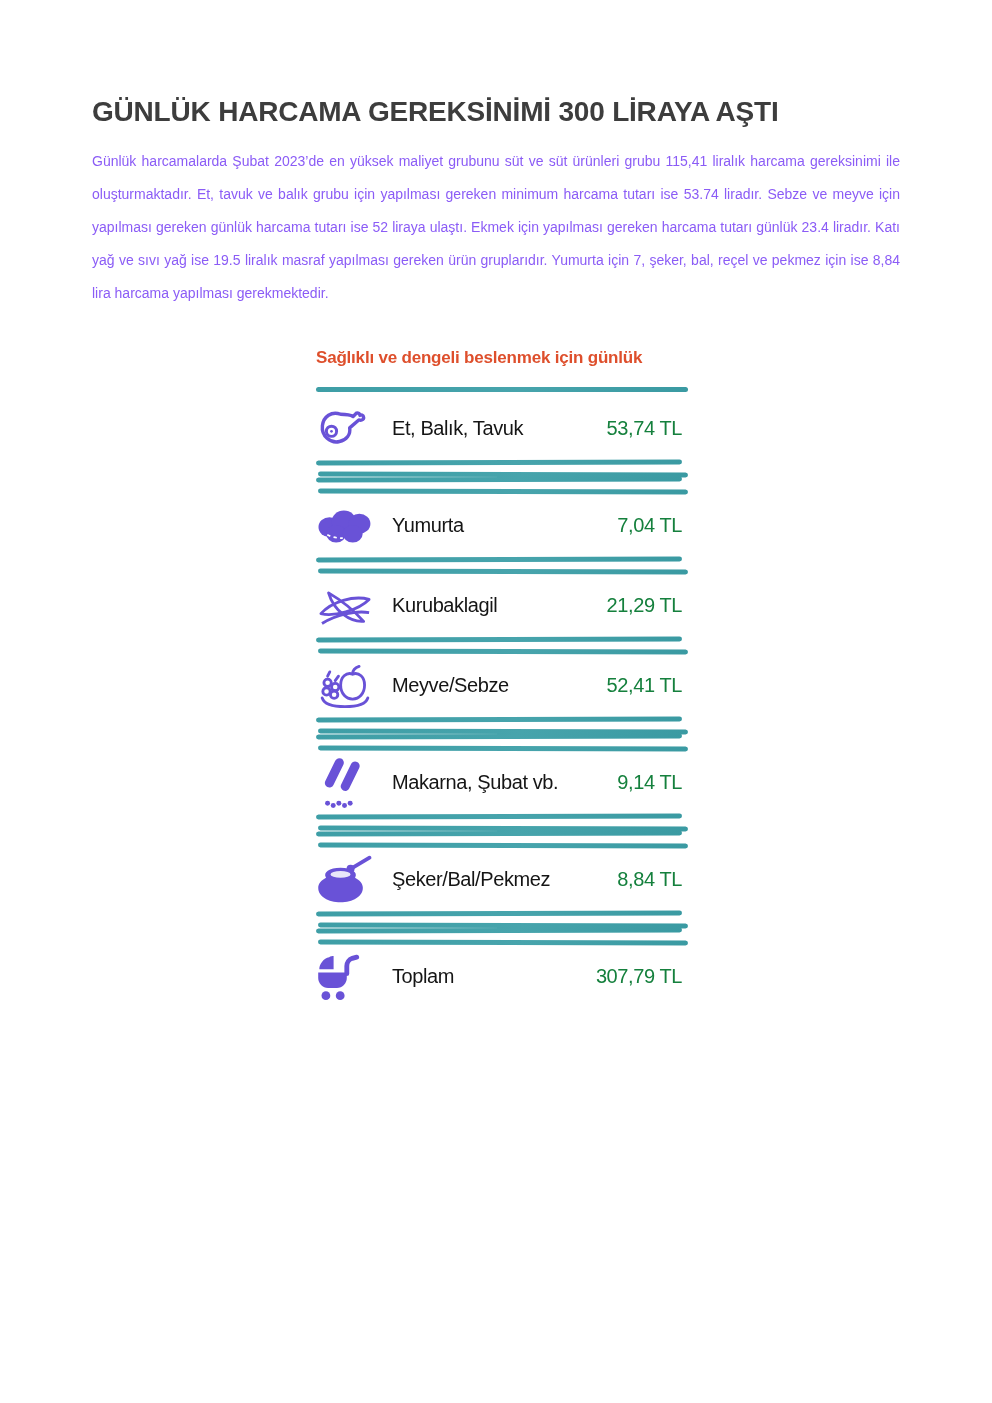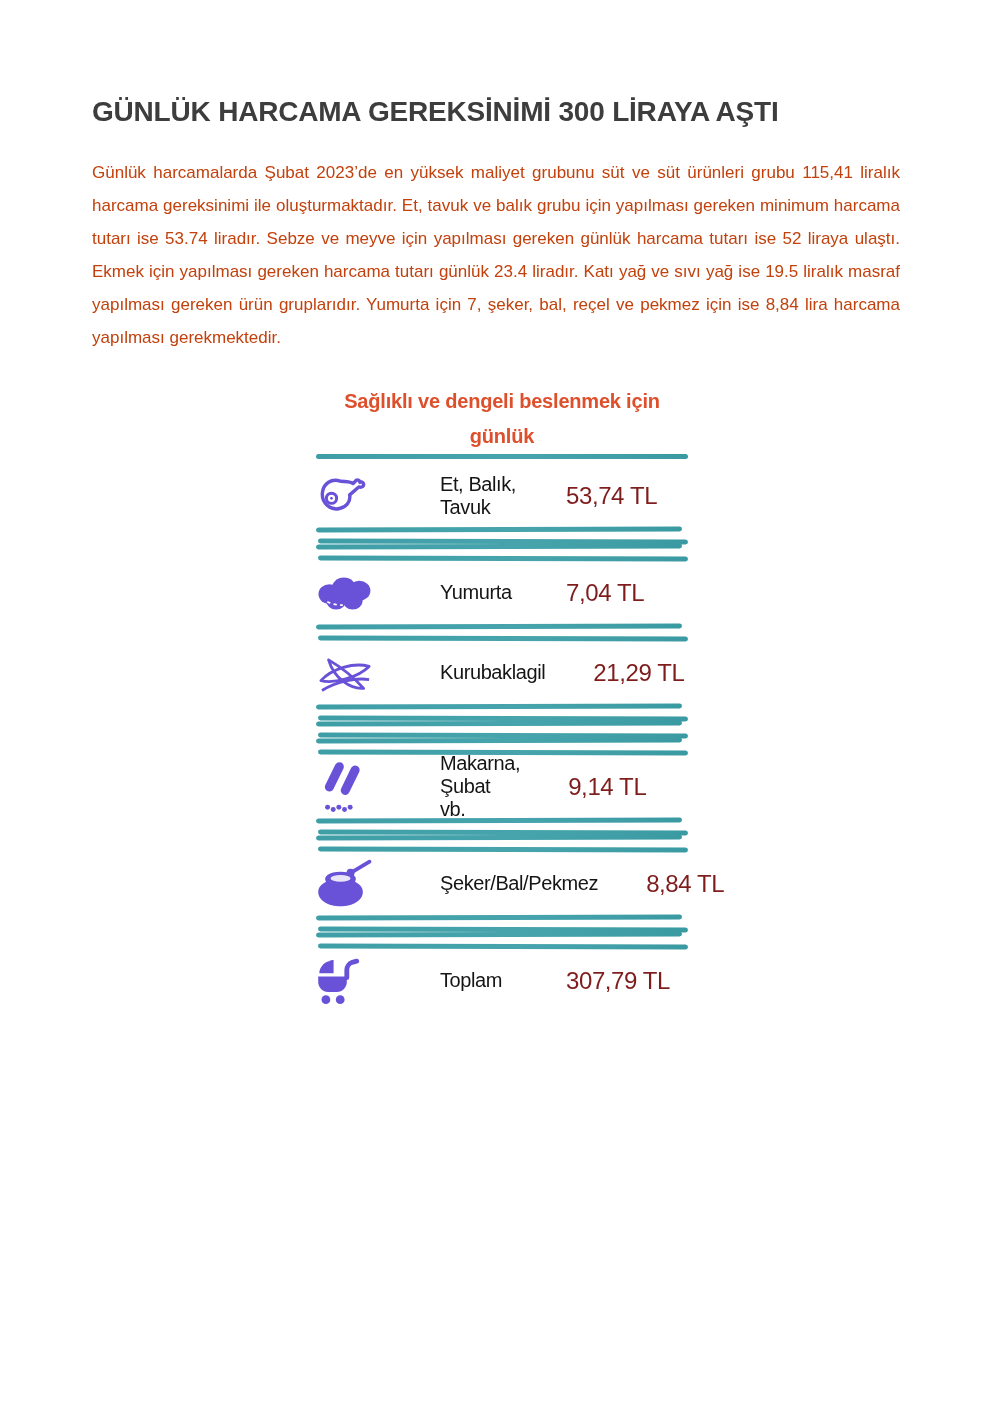--- a/index.html
+++ b/index.html
@@ -3,54 +3,54 @@
 <meta charset="utf-8">
 <style>
   html,body{margin:0;padding:0;background:#ffffff;}
   body{
     width:992px;height:1403px;position:relative;overflow:hidden;
     font-family:"Liberation Sans",sans-serif;
     -webkit-font-smoothing:antialiased;
   }
   .content{padding:95px 92px 0 92px;}
   h1{
-    margin:0 0 27px 0;
+    margin:0 0 16px 0;
     font-size:28px;line-height:34px;font-weight:bold;
     letter-spacing:-0.2px;color:#3d3d3d;
   }
   .paragraph{
-    margin:0;font-size:17px;line-height:33px;color:#c2410c;
+    margin:0;font-size:14px;line-height:33px;color:#8b5cf6;
     text-align:justify;
   }
   .chart{
     width:372px;margin:30px 0 0 224px;
   }
   .chart-title{
-    text-align:center;font-weight:bold;font-size:20px;line-height:35px;
-    color:#de4f2c;letter-spacing:-0.2px;
+    font-weight:bold;font-size:17px;line-height:35px;
+    color:#de4f2c;letter-spacing:-0.2px;margin-bottom:12px;
   }
   .tline{
     height:5px;background:linear-gradient(90deg,#3e9ea6 0%,#47a4ac 55%,#3a9aa2 100%);
     border-radius:3px;
   }
   .line-pair{padding:0;}
   .line-pair .tline:first-child{width:98.5%;transform:rotate(-0.15deg);}
   .line-pair .tline:last-child{width:99.5%;margin:7px 0 0 0.5%;transform:rotate(0.12deg);}
   .row{
-    display:flex;align-items:center;height:63px;gap:48px;
+    display:flex;align-items:center;height:63px;
   }
   .row .icon{
     width:76px;flex:0 0 76px;display:flex;align-items:center;justify-content:flex-start;
   }
   .row .icon svg{display:block;}
   .row .label{
     flex:1;font-size:20px;color:#151515;letter-spacing:-0.4px;font-weight:500;
   }
   .row .value{
-    width:116px;flex:0 0 116px;text-align:left;font-size:24px;color:#7f1d1d;
+    width:116px;flex:0 0 116px;text-align:right;font-size:20px;color:#15803d;
     letter-spacing:-0.4px;font-weight:500;padding-right:6px;
   }
   .top-sep{margin-bottom:5px;}
 </style>
 </head>
 <body>
 
 <div class="content">
   <h1>GÜNLÜK HARCAMA GEREKSİNİMİ 300 LİRAYA AŞTI</h1>
   <p class="paragraph">Günlük harcamalarda Şubat 2023’de en yüksek maliyet grubunu süt ve süt ürünleri grubu 115,41 liralık harcama gereksinimi ile oluşturmaktadır. Et, tavuk ve balık grubu için yapılması gereken minimum harcama tutarı ise 53.74 liradır. Sebze ve meyve için yapılması gereken günlük harcama tutarı ise 52 liraya ulaştı. Ekmek için yapılması gereken harcama tutarı günlük 23.4 liradır. Katı yağ ve sıvı yağ ise 19.5 liralık masraf yapılması gereken ürün gruplarıdır. Yumurta için 7, şeker, bal, reçel ve pekmez için ise 8,84 lira harcama yapılması gerekmektedir.</p>
@@ -110,20 +110,38 @@
               </g>
             </svg>
           </span>
     <span class="label">Kurubaklagil</span>
     <span class="value">21,29 TL</span>
   </div>
 <div class="line-pair">
           <div class="tline"></div>
           <div class="tline"></div>
         </div>
+  <div class="row">
+    <span class="icon">
+            <svg width="58" height="50" viewBox="0 0 52 46">
+              <g fill="none" stroke="#6952D7" stroke-width="2.6" stroke-linecap="round">
+                <path d="M5 34c2 6 11 8 21 8s19-2 21-8"></path>
+                <circle cx="10" cy="20" r="3.4"></circle>
+                <circle cx="17" cy="24" r="3.4"></circle>
+                <circle cx="9" cy="28" r="3.4"></circle>
+                <circle cx="16" cy="31" r="3.4"></circle>
+                <path d="M33 12c-6-2-11 3-11 10 0 8 5 13 11 13s11-5 11-13c0-7-5-12-11-10z"></path>
+                <path d="M33 12c0-4 3-6 6-7"></path>
+                <path d="M10 14l2-4M17 18l3-4"></path>
+              </g>
+            </svg>
+          </span>
+    <span class="label">Meyve/Sebze</span>
+    <span class="value">52,41 TL</span>
+  </div>
 <div class="line-pair">
           <div class="tline"></div>
           <div class="tline"></div>
         </div>
 <div class="line-pair">
           <div class="tline"></div>
           <div class="tline"></div>
         </div>
   <div class="row">
     <span class="icon">

